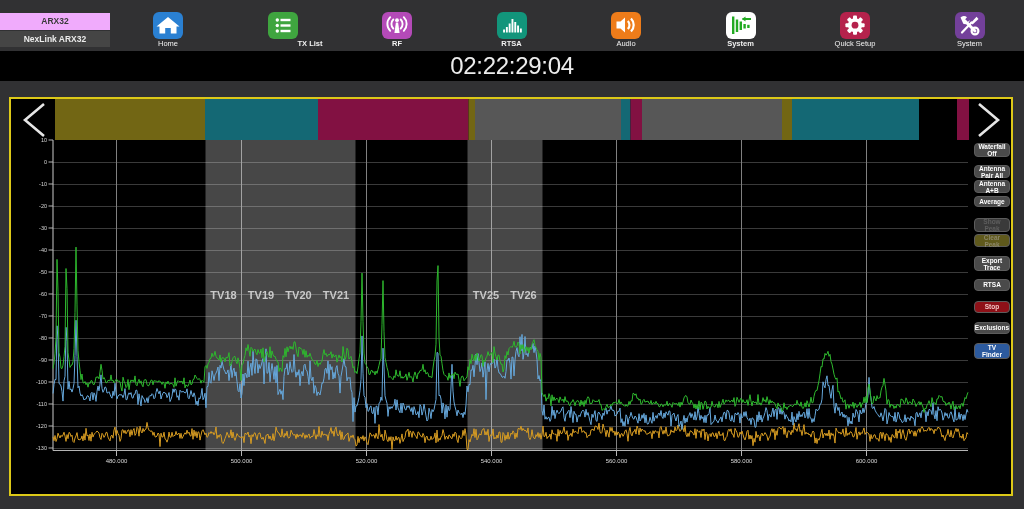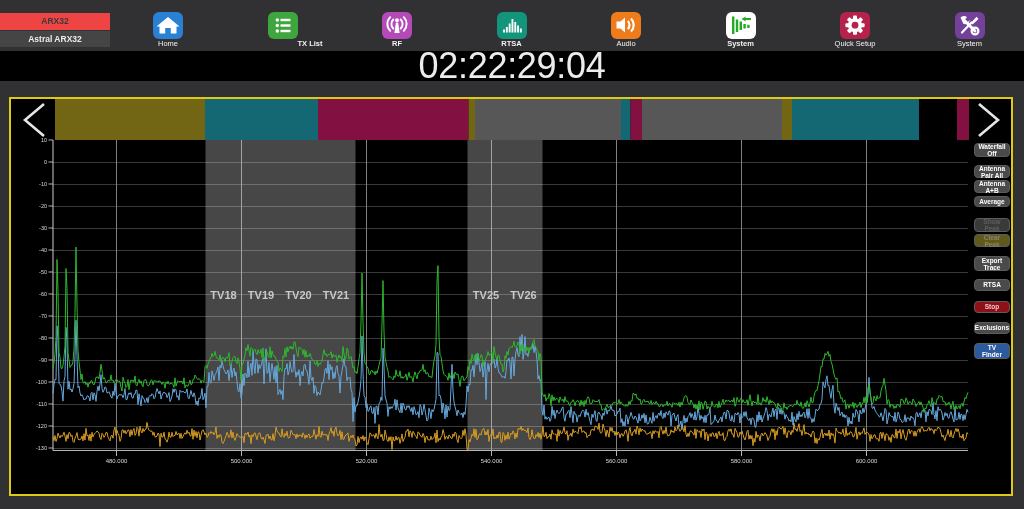--- a/index.html
+++ b/index.html
@@ -1,17 +1,17 @@
 <!DOCTYPE html>
 <html><head><meta charset="utf-8"><style>
 *{margin:0;padding:0;box-sizing:border-box}
 body{width:1024px;height:509px;background:#313133;font-family:"Liberation Sans",sans-serif;position:relative;overflow:hidden}
 </style></head><body>
-<div style="position:absolute;left:0;top:12.5px;width:110px;height:17.5px;background:#ef4444;color:#3a3a3a;font-size:8.5px;font-weight:bold;display:flex;align-items:center;justify-content:center">ARX32</div>
-<div style="position:absolute;left:0;top:30.5px;width:110px;height:16px;background:#454545;color:#ececec;font-size:8.5px;font-weight:bold;display:flex;align-items:center;justify-content:center">Astral ARX32</div>
+<div style="position:absolute;left:0;top:12.5px;width:110px;height:17.5px;background:#f0abfc;color:#3a3a3a;font-size:8.5px;font-weight:bold;display:flex;align-items:center;justify-content:center">ARX32</div>
+<div style="position:absolute;left:0;top:30.5px;width:110px;height:16px;background:#454545;color:#ececec;font-size:8.5px;font-weight:bold;display:flex;align-items:center;justify-content:center">NexLink ARX32</div>
 <div style="position:absolute;left:153.0px;top:12px;width:30px;height:27px"><svg width="30" height="27" viewBox="0 0 30 27">
       <rect x="0" y="0" width="30" height="27" rx="6" fill="#2a80d2"></rect>
       <path d="M15 5 L26.5 14.5 L23.5 14.5 L23.5 21.5 L17.8 21.5 L17.8 16 L12.2 16 L12.2 21.5 L6.5 21.5 L6.5 14.5 L3.5 14.5 Z" fill="#fff"></path>
     </svg></div>
 <div style="position:absolute;left:128.0px;top:39px;width:80px;text-align:center;font-size:7.5px;font-weight:normal;color:#f2f2f2">Home</div>
 <div style="position:absolute;left:267.5px;top:12px;width:30px;height:27px"><svg width="30" height="27" viewBox="0 0 30 27">
       <rect x="0" y="0" width="30" height="27" rx="6" fill="#3fa53f"></rect>
       <circle cx="9.3" cy="8" r="1.7" fill="#fff"></circle>
       <rect x="12.5" y="6.8" width="10" height="2.4" fill="#fff"></rect>
       <circle cx="9.3" cy="13.5" r="1.7" fill="#fff"></circle>
@@ -83,21 +83,21 @@
         <line x1="9.5" y1="8.5" x2="20" y2="19"></line>
       </g>
       <path d="M5.5 5.5 A4.6 4.6 0 0 1 12 5.2 L9.5 8 L12.3 10.5 L14.8 8 A4.6 4.6 0 0 1 8.3 11.8 Z" fill="#fff"></path>
       <g stroke="#fff" stroke-width="2.2" stroke-linecap="round">
         <line x1="7" y1="20.5" x2="16.5" y2="10.5"></line>
       </g>
       <path d="M16 10.8 L21.5 4.8 L23.5 7 L17.6 12.4 Z" fill="#fff"></path>
       <circle cx="20" cy="19" r="3.4" fill="none" stroke="#fff" stroke-width="2.2"></circle>
     </svg></div>
 <div style="position:absolute;left:929.5px;top:39px;width:80px;text-align:center;font-size:7.5px;font-weight:normal;color:#f2f2f2">System</div>
-<div style="position:absolute;left:0;top:51px;width:1024px;height:30px;background:#000;display:flex;align-items:center;justify-content:center;color:#ececec;font-size:36px;letter-spacing:-0.3px">02:22:29:04</div>
+<div style="position:absolute;left:0;top:51px;width:1024px;height:30px;background:#000;display:flex;align-items:center;justify-content:center;color:#ececec;font-size:24px;letter-spacing:-0.3px">02:22:29:04</div>
 <div style="position:absolute;left:9px;top:97px;width:1004px;height:399px;background:#000;border:2px solid #ddc918"></div>
 <svg style="position:absolute;left:11px;top:99px" width="1000" height="395" viewBox="11 99 1000 395">
 <rect x="55" y="99" width="150.0" height="41" fill="#726614"></rect>
     <rect x="205" y="99" width="113.0" height="41" fill="#146874"></rect>
     <rect x="318" y="99" width="150.5" height="41" fill="#821142"></rect>
     <rect x="468.5" y="99" width="6.5" height="41" fill="#726614"></rect>
     <rect x="475" y="99" width="146.0" height="41" fill="#575757"></rect>
     <rect x="621" y="99" width="9.5" height="41" fill="#146874"></rect>
     <rect x="630.5" y="99" width="11.5" height="41" fill="#821142"></rect>
     <rect x="642" y="99" width="140.0" height="41" fill="#575757"></rect>

